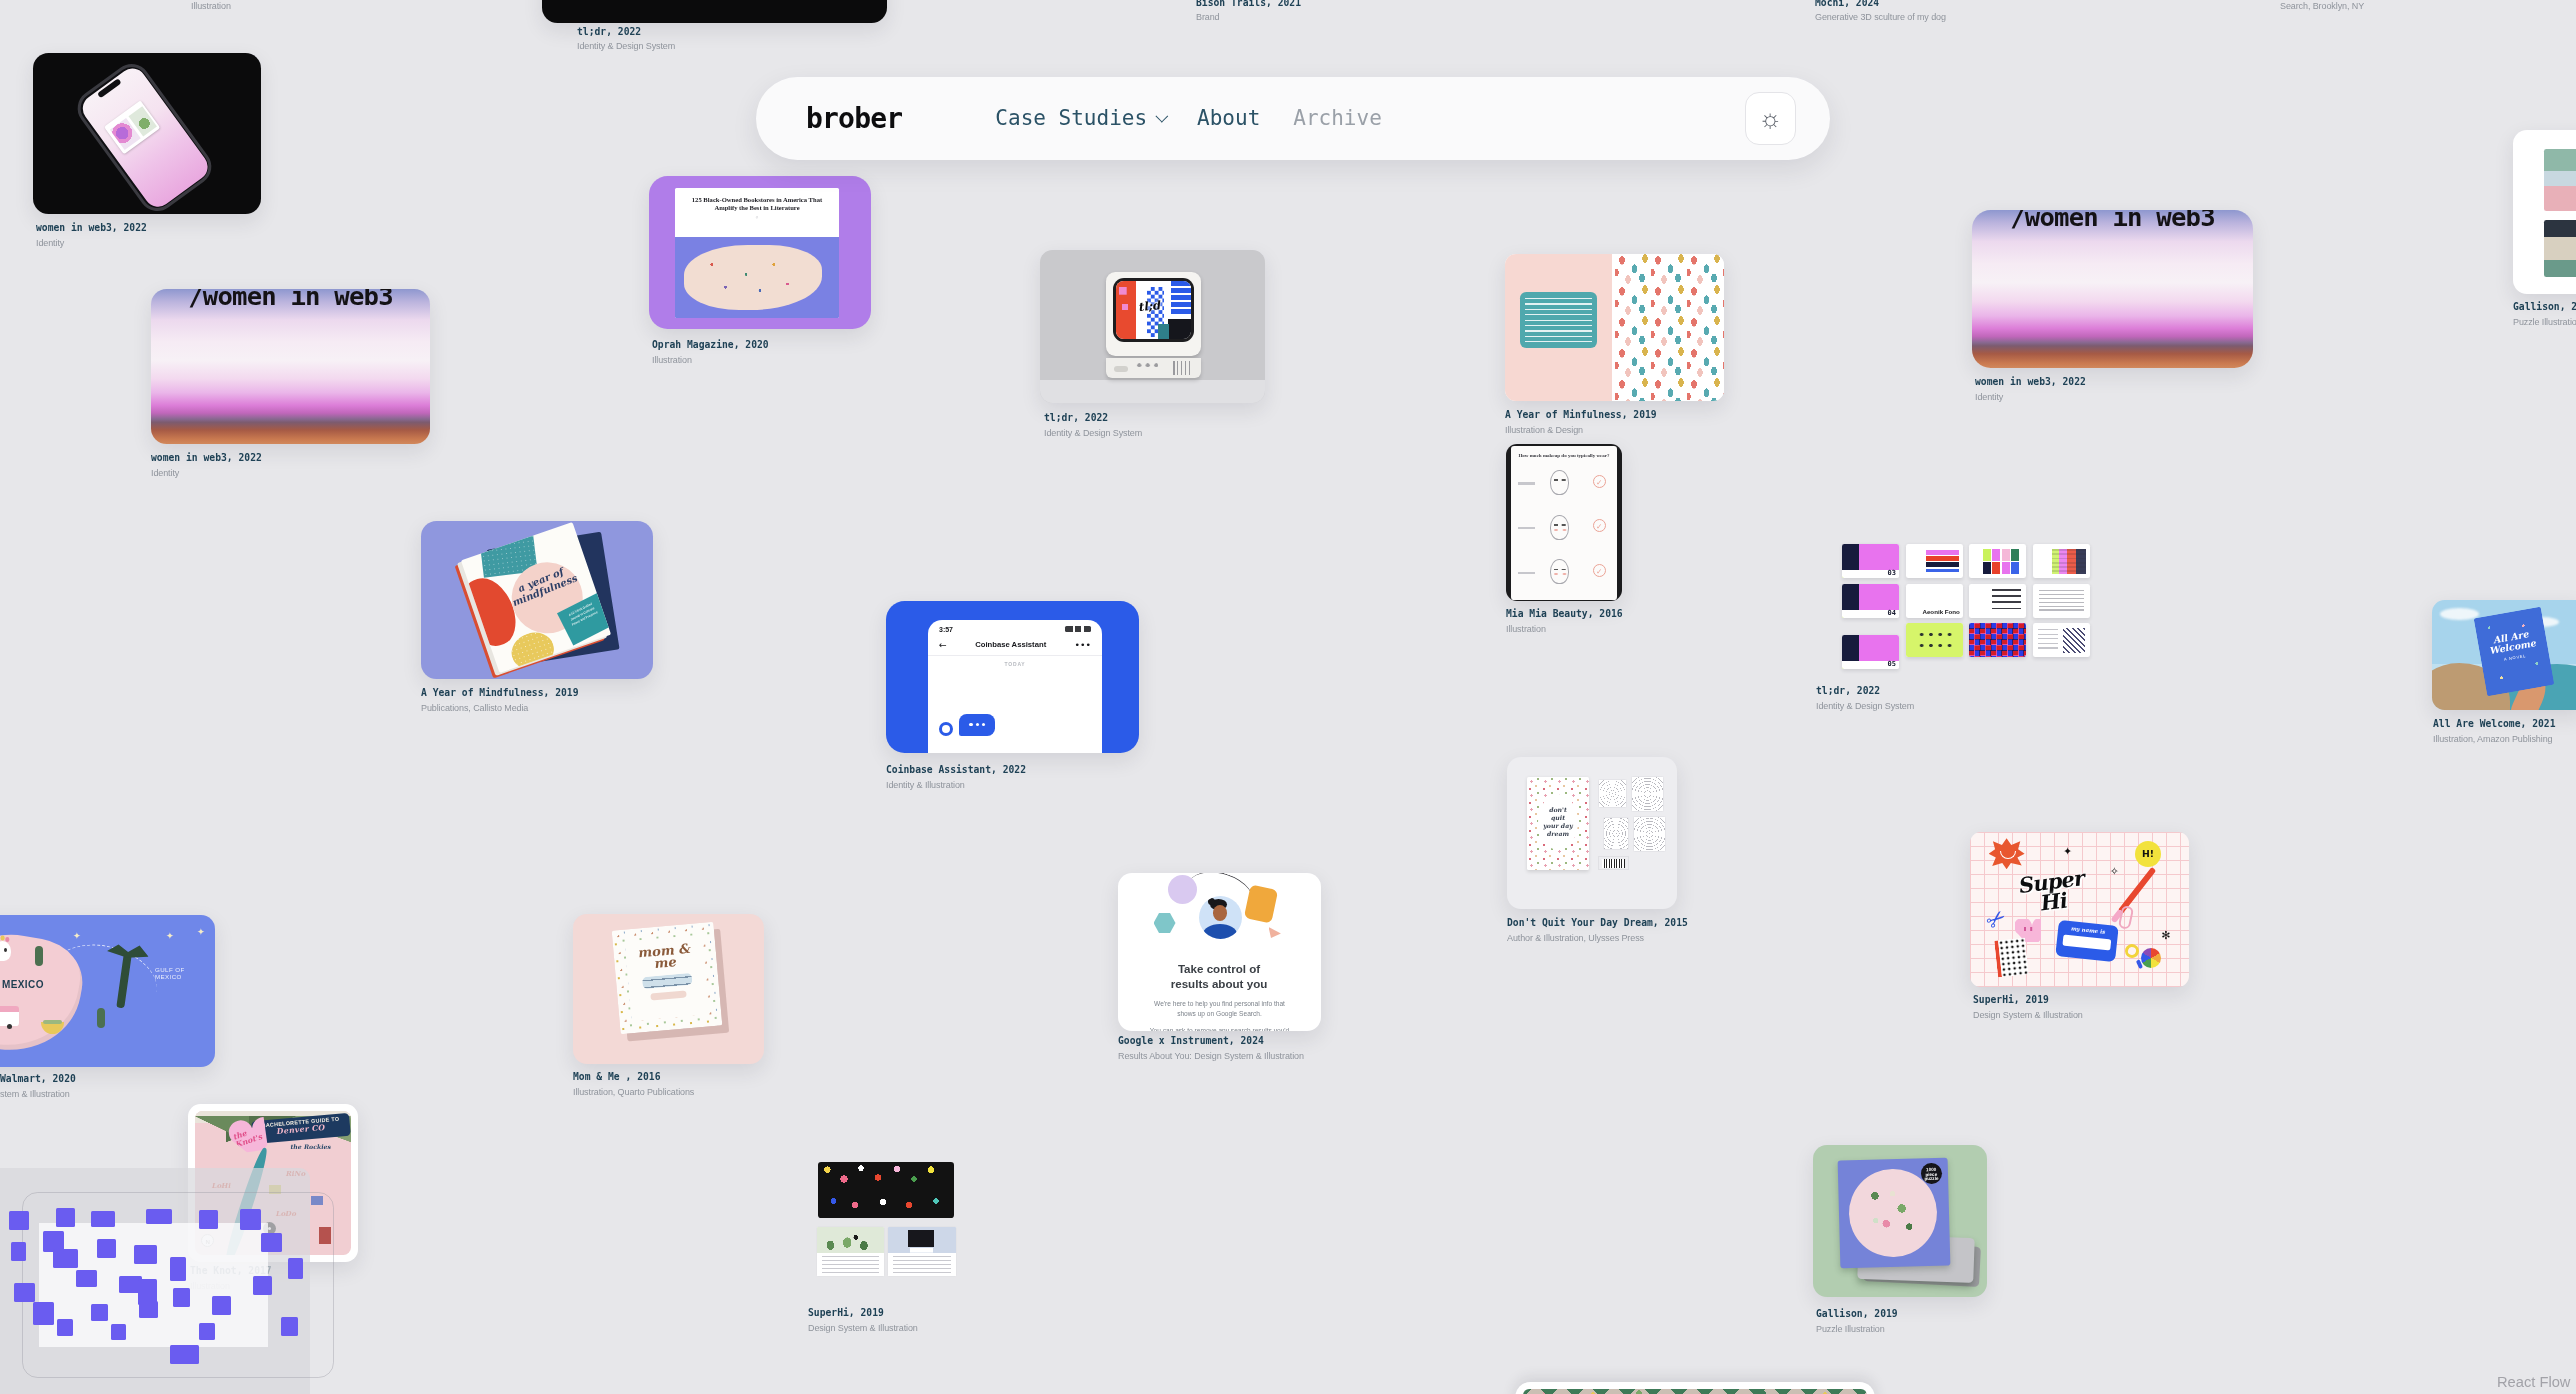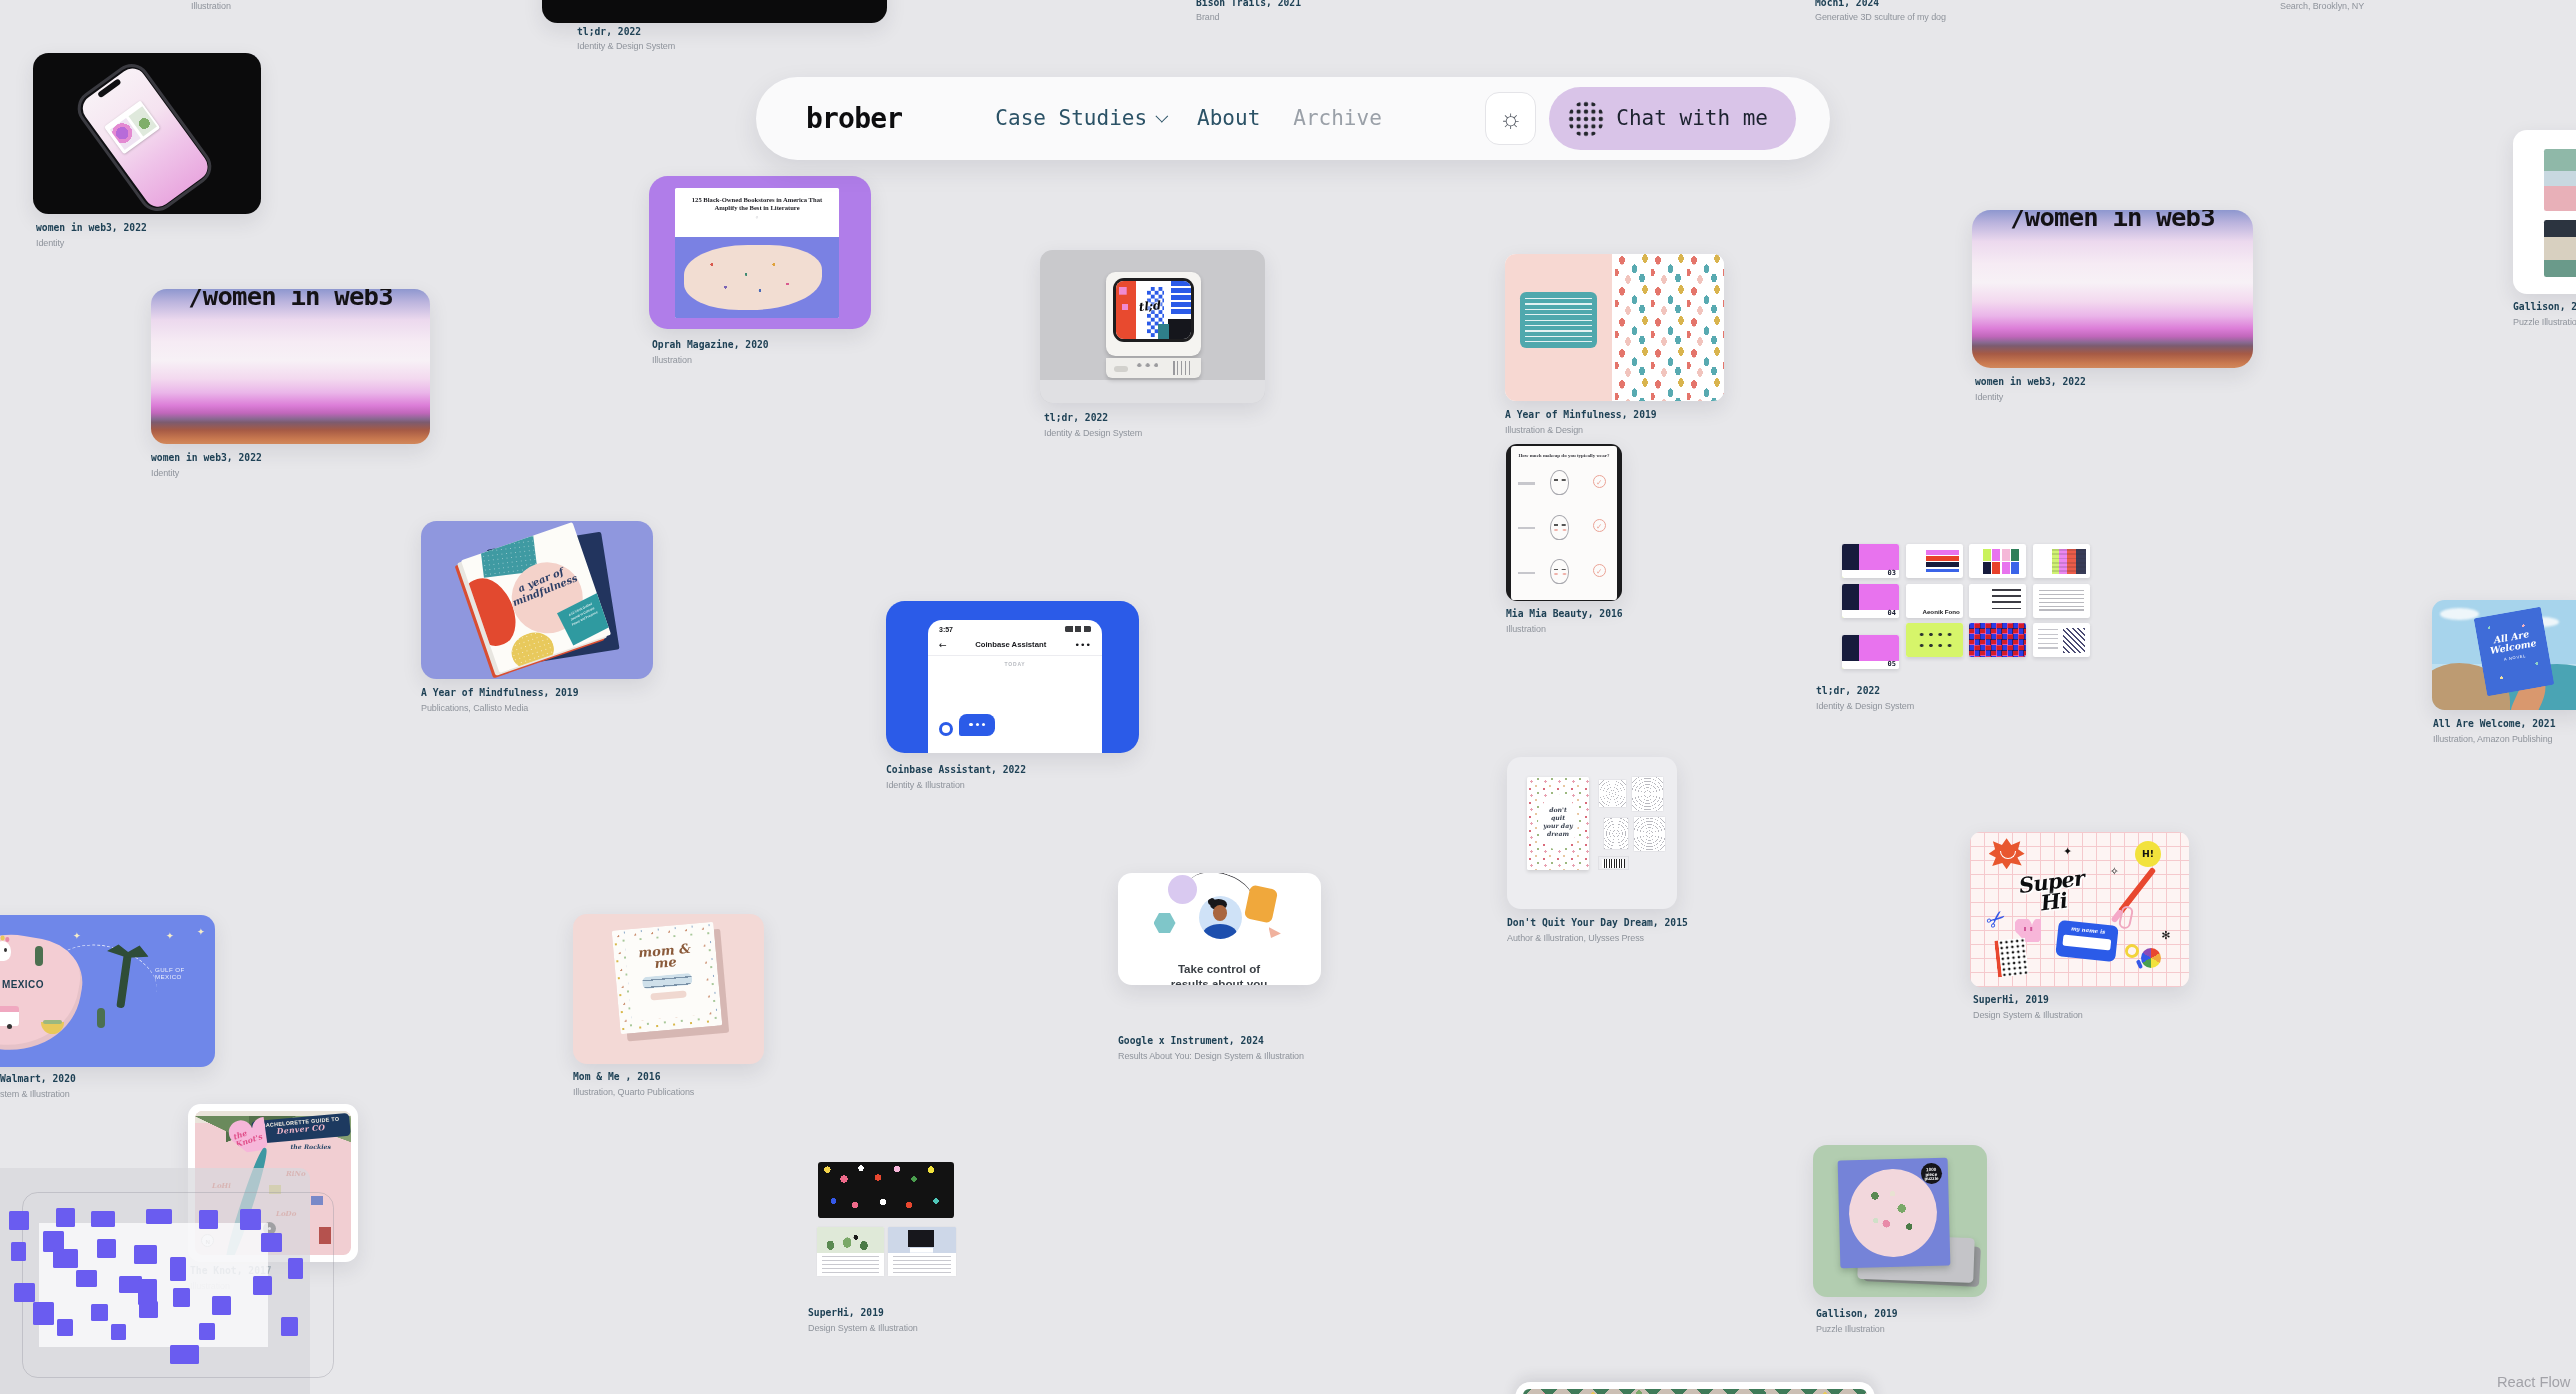--- a/index.html
+++ b/index.html
@@ -345,24 +345,20 @@
       <span>About</span>
     </div>
     <div class="menu-item muted">
       <span>Archive</span>
     </div>
   </div>
   <div class="nav-right">
     <div class="theme-btn">
       <span>☼</span>
     </div>
-    <div class="chat-btn">
-      <span class="dots"></span>
-      <span class="chat-label">Chat with me</span>
-    </div>
   </div>
 </div>
 
 <div class="clabel" style="left:191px; top:1.5px;">
   <div class="s" style="margin-top:0">Illustration</div>
 </div>
 
 <div class="card" style="left:542px; top:-35px; width:345px; height:58px; background:#0b0b0c;"></div>
 <div class="clabel" style="left:577px; top:25.6px;">
   <div class="t">tl;dr, 2022</div>
@@ -699,21 +695,21 @@
       <div class="mm-banner"></div>
       <div class="mm-line"></div>
     </div>
   </div>
 </div>
 <div class="clabel" style="left:573px; top:1071px;">
   <div class="t">Mom &amp; Me , 2016</div>
   <div class="s">Illustration, Quarto Publications</div>
 </div>
 
-<div class="card" style="left:1118px; top:873px; width:203px; height:112px; background:#fff; border-radius:14px; overflow:hidden;">
+<div class="card" style="left:1118px; top:873px; width:203px; height:158px; background:#fff; border-radius:14px; overflow:hidden;">
   <div class="gx-illus">
     <div class="gx-arc"></div>
     <div class="gx-lav"></div>
     <div class="gx-hex"></div>
     <div class="gx-ava">
       <div class="shirt"></div>
         <div class="hair"></div>
         <div class="bun"></div>
         <div class="head"></div>
     </div>

